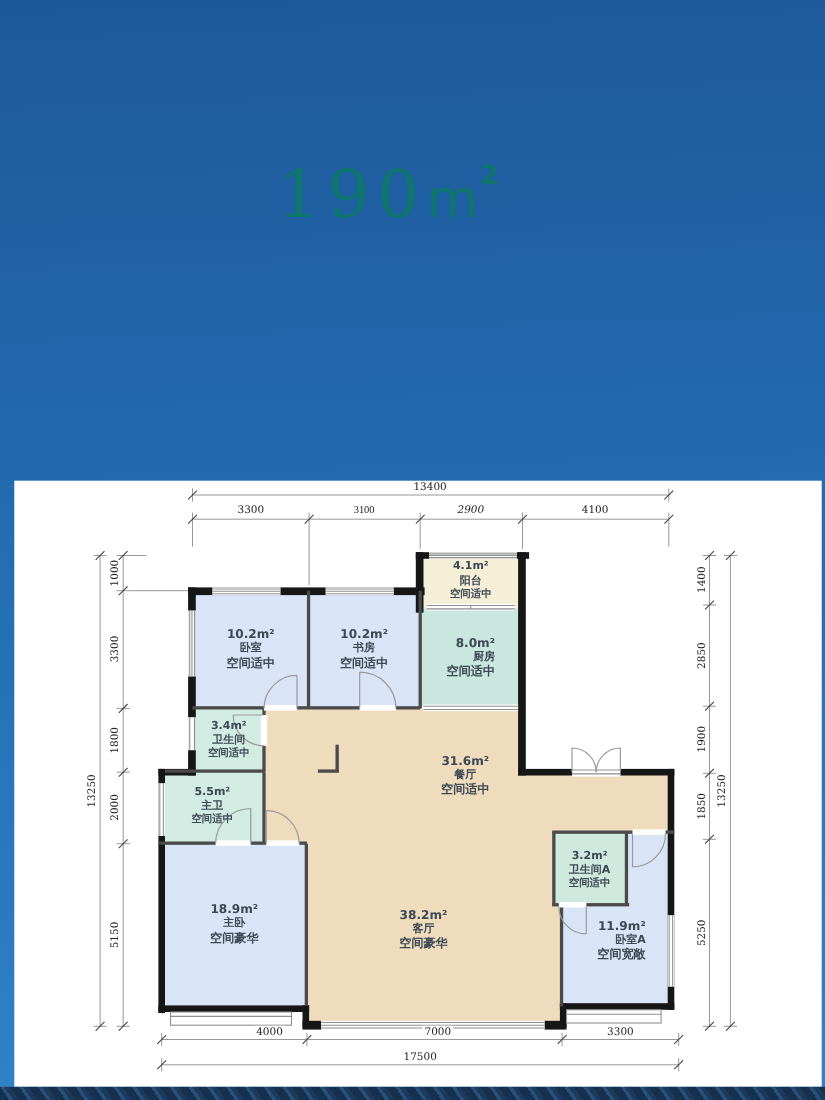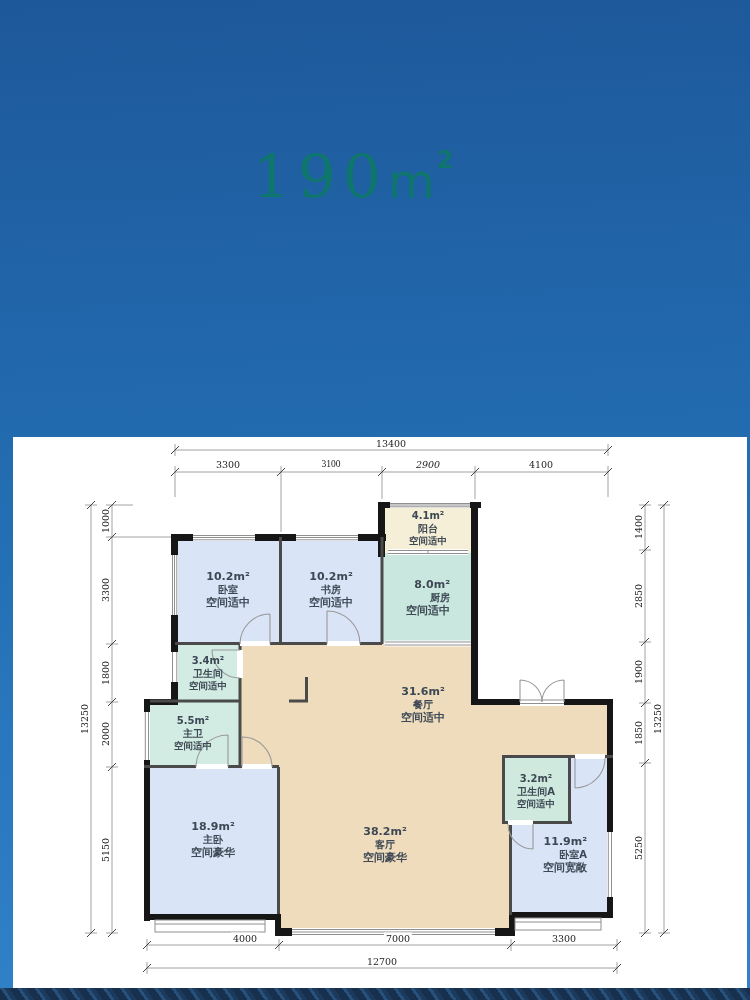--- a/index.html
+++ b/index.html
@@ -238,21 +238,21 @@
 
   <div class="dim" style="left:378px;top:6px;text-align:right;">13400</div>
   <div class="dim" style="left:215px;top:27px;">3300</div>
   <div class="dim" style="left:318px;top:27px;font-family:Liberation Serif, serif;">3100</div>
   <div class="dim" style="left:415px;top:27px;font-style:italic;">2900</div>
   <div class="dim" style="left:528px;top:27px;">4100</div>
 
   <div class="dim" style="left:200px;top:501px;margin-left:32px;">4000</div>
   <div class="dim" style="left:385px;top:501px;">7000</div>
   <div class="dim" style="left:551px;top:501px;">3300</div>
-  <div class="dim" style="left:369px;top:524px;">12700</div>
+  <div class="dim" style="left:369px;top:524px;">17500</div>
 
   <div class="dim vert" style="left:71px;top:282px;">13250</div>
   <div class="dim vert" style="left:92px;top:84px;">1000</div>
   <div class="dim vert" style="left:92px;top:153px;">3300</div>
   <div class="dim vert" style="left:92px;top:236px;">1800</div>
   <div class="dim vert" style="left:92px;top:297px;">2000</div>
   <div class="dim vert" style="left:92px;top:413px;">5150</div>
 
   <div class="dim vert" style="left:625px;top:90px;">1400</div>
   <div class="dim vert" style="left:625px;top:159px;">2850</div>

